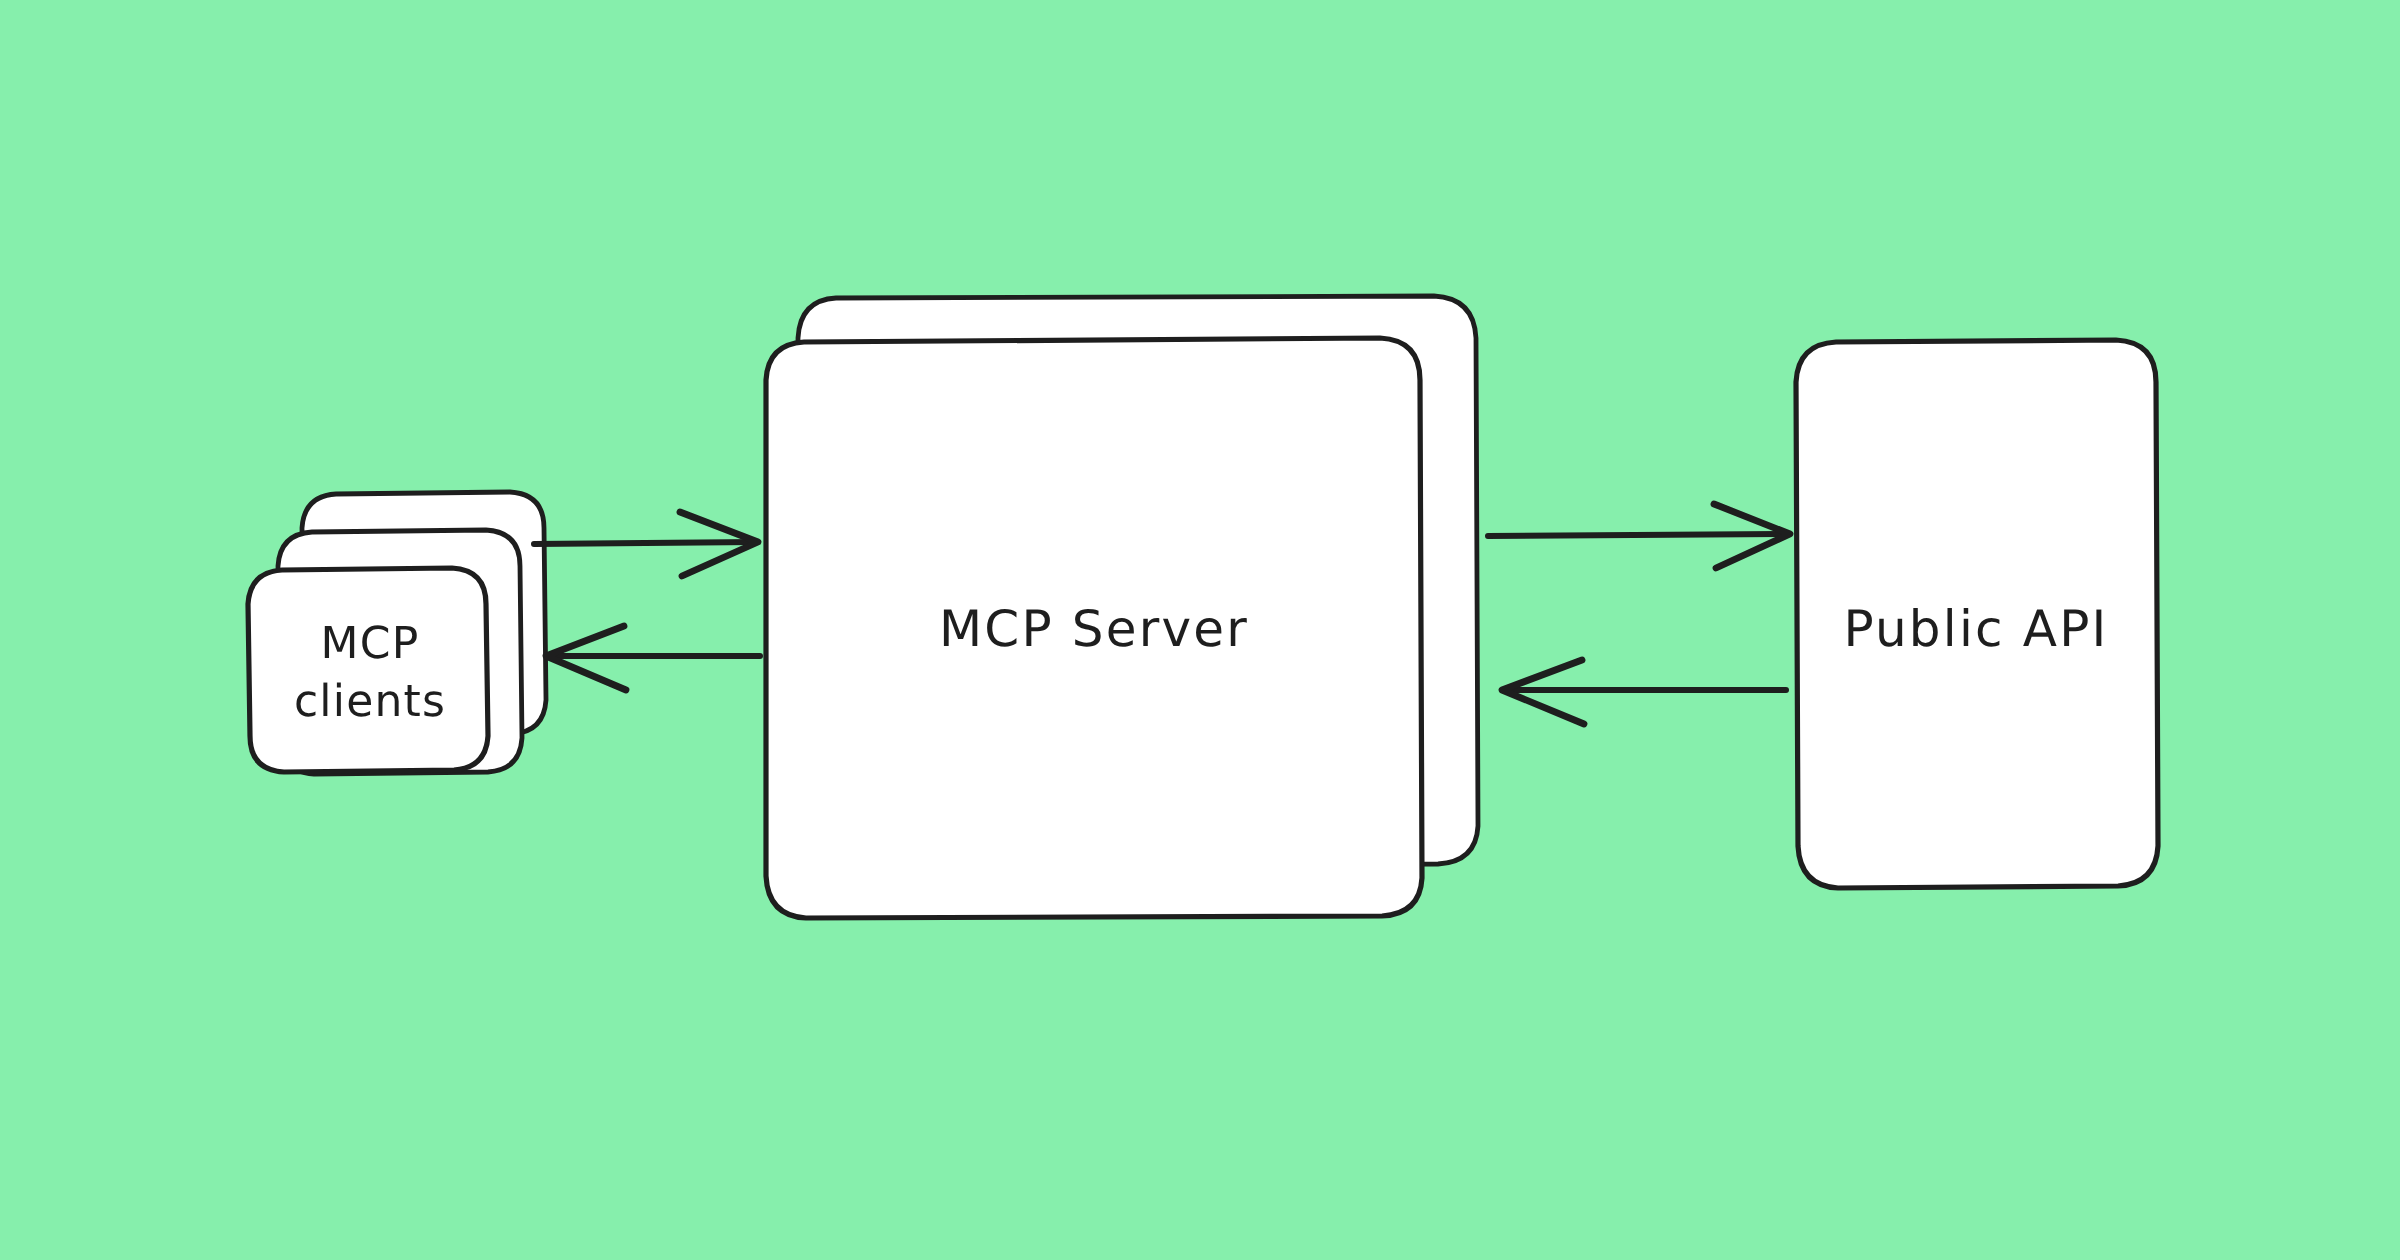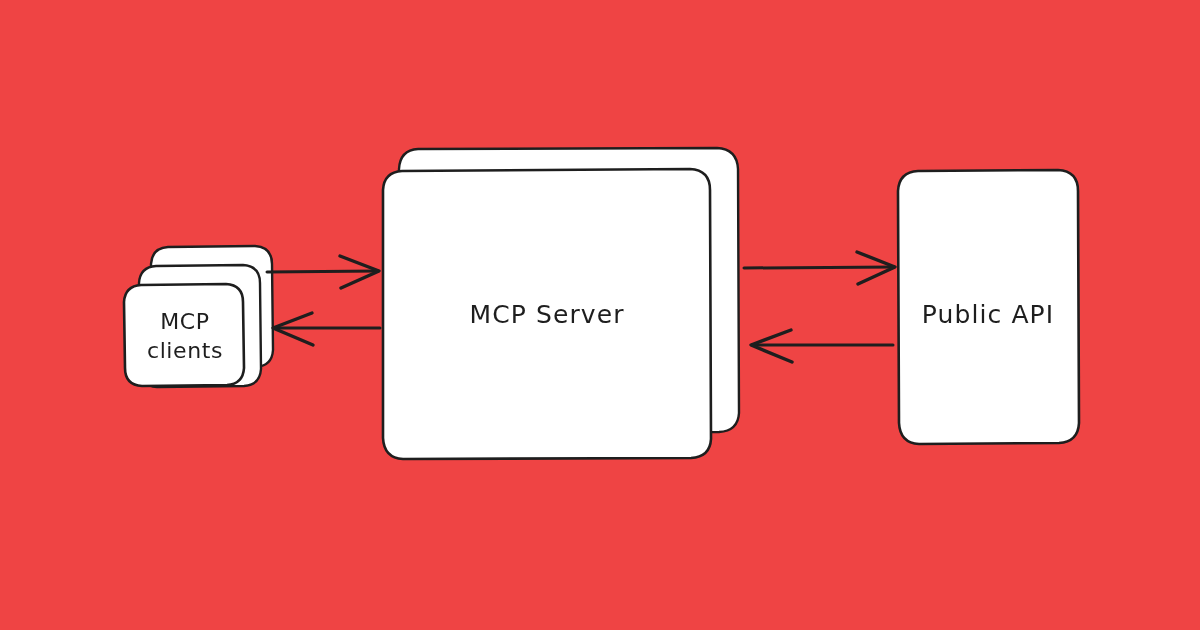--- a/index.html
+++ b/index.html
@@ -5,21 +5,21 @@
 <style>
   html, body {
     margin: 0;
     padding: 0;
     background: #ffffff;
   }
   #canvas {
     position: relative;
     width: 1200px;
     height: 630px;
-    background: #ef4444;
+    background: #86efac;
     overflow: hidden;
     font-family: "DejaVu Sans", sans-serif;
   }
   #diagram-svg {
     position: absolute;
     inset: 0;
     width: 1200px;
     height: 630px;
     display: block;
   }

